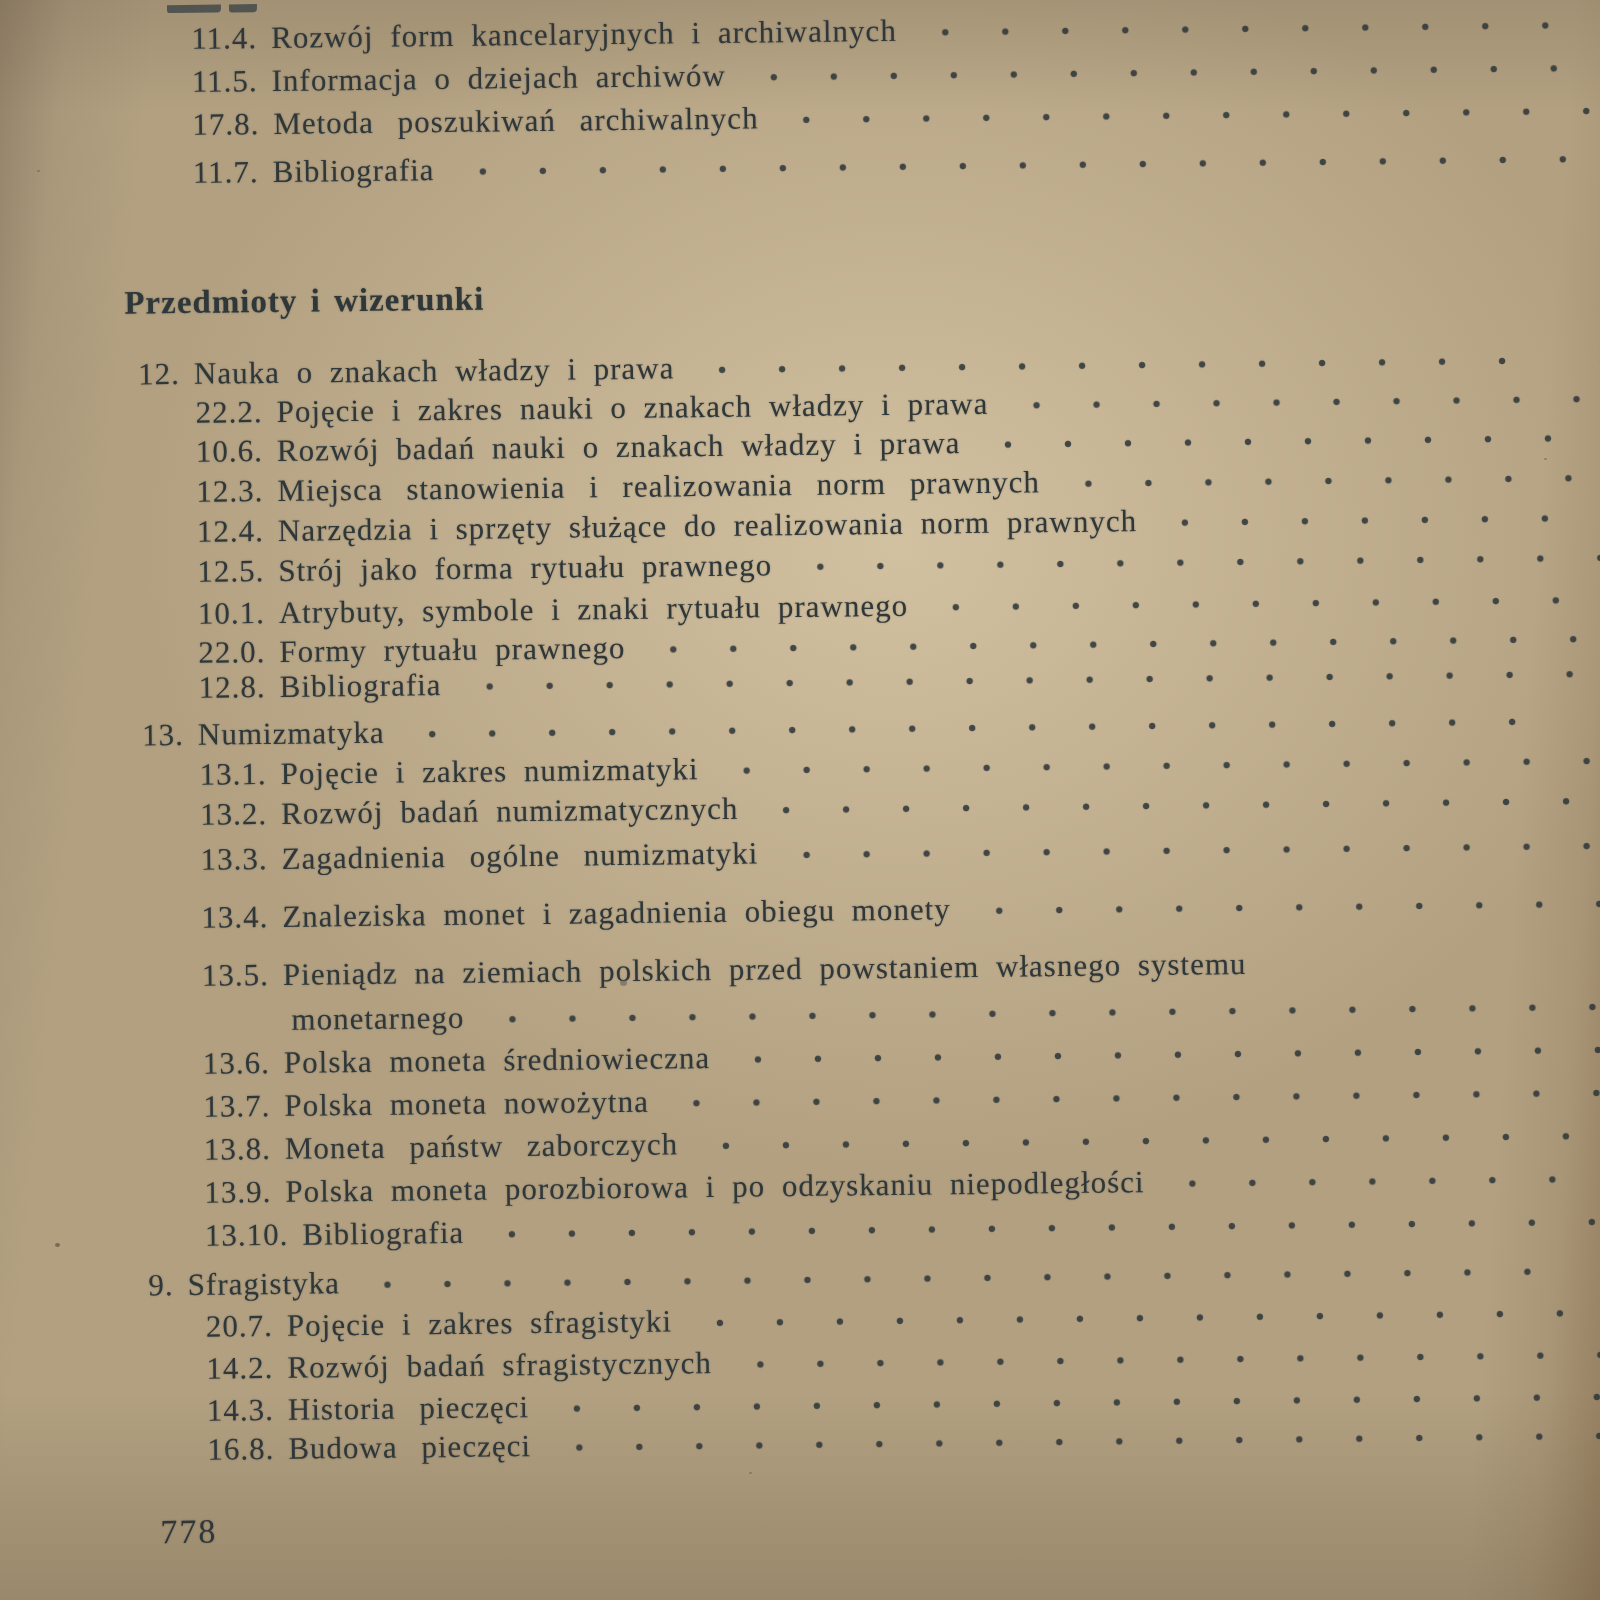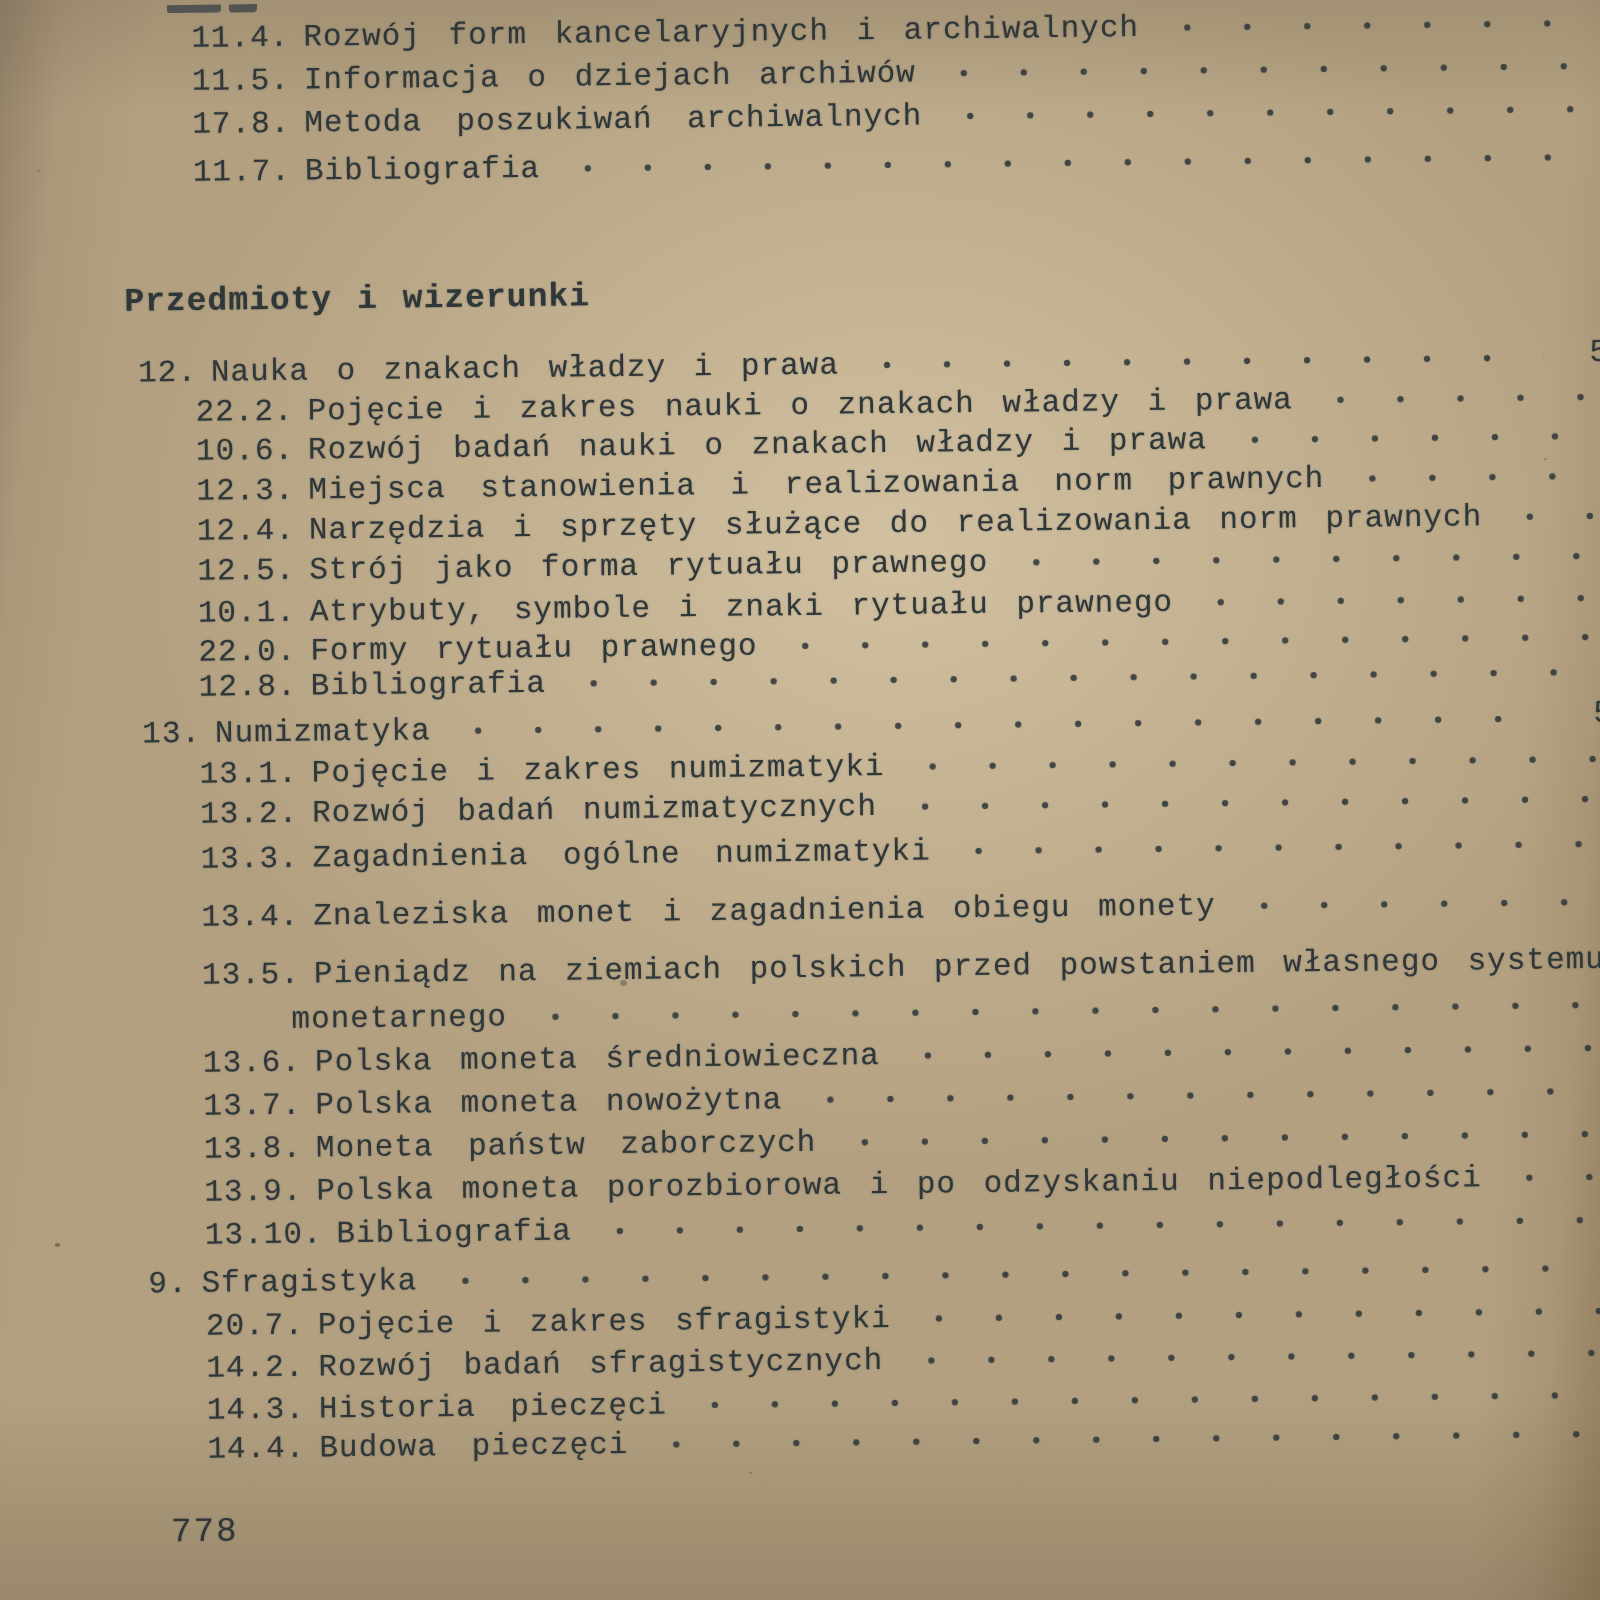--- a/index.html
+++ b/index.html
@@ -7,21 +7,21 @@
     position:relative;
     width:1600px;height:1600px;
     overflow:hidden;
     background:
       linear-gradient(96deg, rgba(96,82,66,0.40) 0%, rgba(96,82,66,0.10) 4%, rgba(96,82,66,0) 9%),
       linear-gradient(274deg, rgba(104,78,48,0.42) 0%, rgba(104,78,48,0.12) 4%, rgba(104,78,48,0) 8%),
       linear-gradient(0deg, rgba(99,82,60,0.30) 0%, rgba(99,82,60,0) 13%),
       linear-gradient(180deg, rgba(118,101,79,0.26) 0%, rgba(118,101,79,0) 7%),
       radial-gradient(1150px 950px at 56% 34%, rgba(242,226,192,0.50) 0%, rgba(242,226,192,0) 66%),
       #b2a081;
-    font-family:Liberation Mono, monospace;
+    font-family:Liberation Serif, serif;
     color:#2f3739;
   }
   .content{
     position:absolute; inset:0;
     transform:rotate(-0.65deg);
     transform-origin:50% 50%;
   }
   .row{
     position:absolute; left:0; width:1512px;
     display:flex; align-items:baseline;
@@ -48,21 +48,21 @@
     font-size:32px; letter-spacing:1px;
     transform:translateY(-4px);
   }
   .heading{
     position:absolute; left:130px; top:275px;
     font-size:33px; font-weight:bold; letter-spacing:1px; word-spacing:4px;
     line-height:40px;
     text-shadow:0 0 2px rgba(47,55,57,0.45);
   }
   .footer{
-    position:absolute; left:163px; top:1505px;
+    position:absolute; left:152px; top:1505px;
     font-size:34px; letter-spacing:2px; line-height:40px;
     text-shadow:0 0 2px rgba(47,55,57,0.40);
   }
   .clip-frag{
     position:absolute; top:-2px; height:8px;
     background:#3a4345; opacity:0.78;
     border-radius:0 0 4px 3px;
   }
   .frag-a{left:176px; width:54px;}
   .frag-b{left:238px; width:28px;}
@@ -256,21 +256,21 @@
     <span class="leader"></span>
 
   </div>
         <div class="row sub wide" style="top: 1384px;">
     <span class="num">14.3.</span>
     <span class="text">Historia pieczęci</span>
     <span class="leader"></span>
 
   </div>
         <div class="row sub wide" style="top: 1423px;">
-    <span class="num">14.4.</span>
+    <span class="num">16.8.</span>
     <span class="text">Budowa pieczęci</span>
     <span class="leader"></span>
 
   </div>
       </div>
 
     <div class="heading">Przedmioty i wizerunki</div>
 
     <div class="footer">778</div>
   </div>

